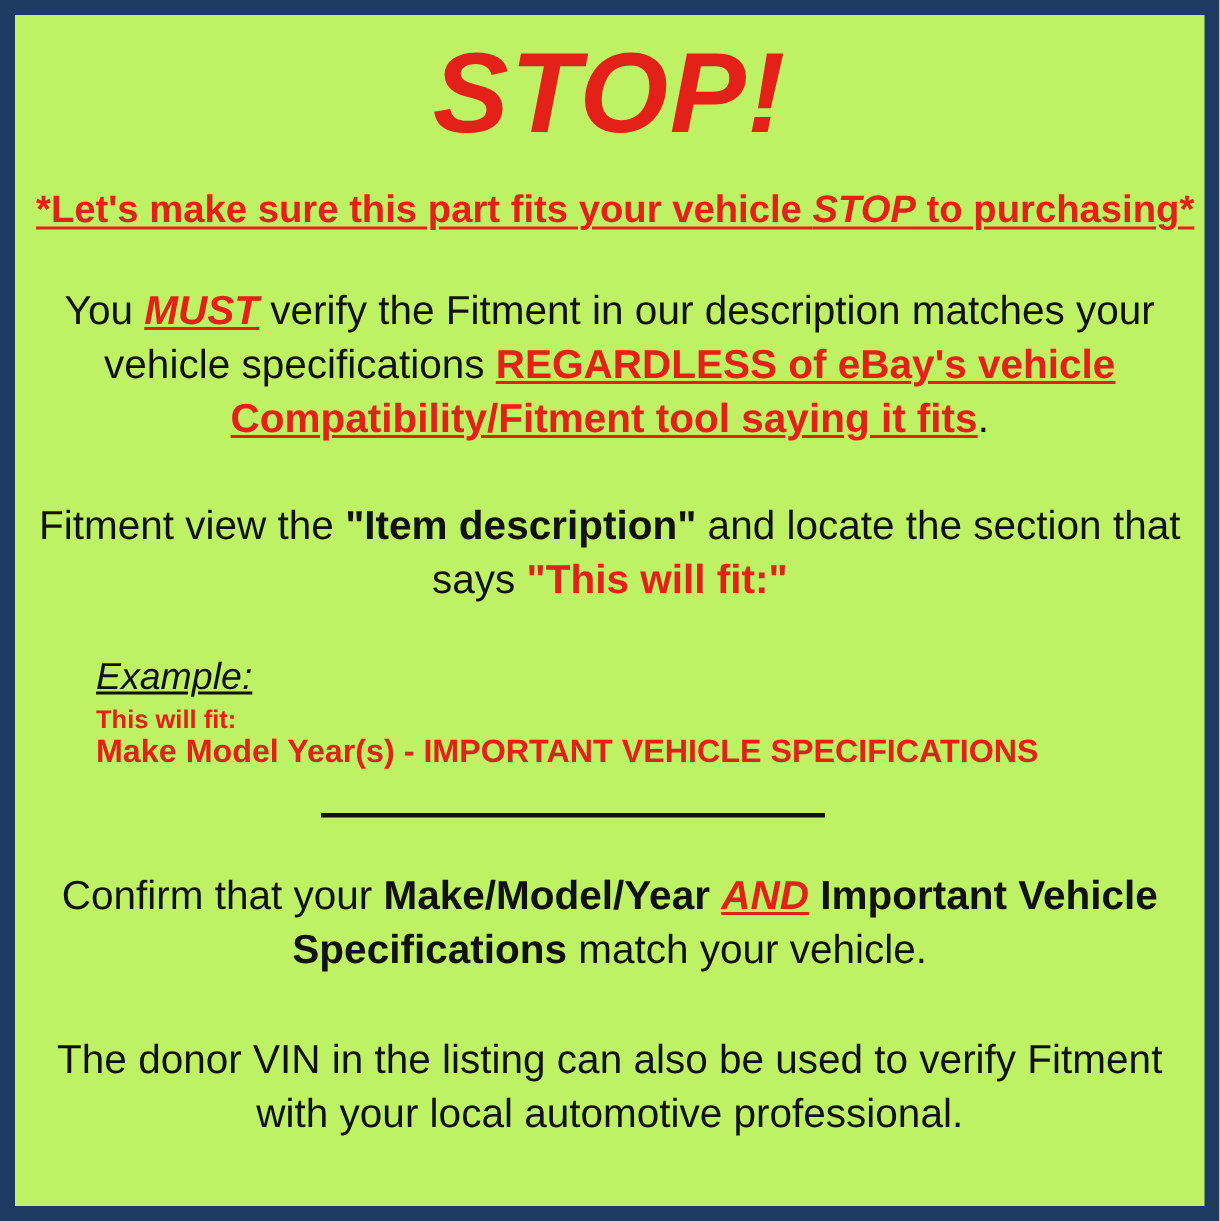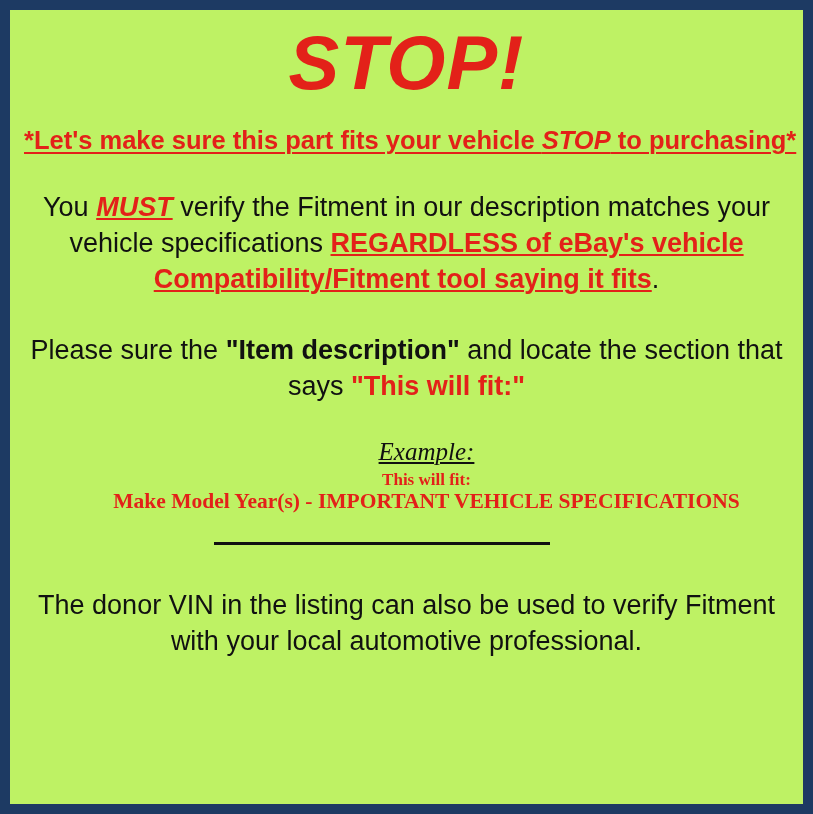--- a/index.html
+++ b/index.html
@@ -80,22 +80,21 @@
     text-decoration: underline;
     text-decoration-thickness: 2px;
     text-underline-offset: 2px;
   }
   .i { font-style: italic; }
 
   
   #example-block {
     margin-top: 34px;
     padding-left: 40px;
-    text-align: center;
-    font-family: Liberation Serif, serif;
+    text-align: left;
   }
   #example-label {
     display: inline-block;
     color: #111111;
     font-size: 25px;
     font-style: italic;
     line-height: 1.1;
     text-decoration: underline;
     text-decoration-thickness: 2px;
     text-underline-offset: 2px;
@@ -135,29 +134,30 @@
 
 <div id="notice-card">
   <div class="inner">
 
     <h1 id="stop-title">STOP!</h1>
 
     <div id="subtitle"><span>*Let's make sure this part fits your vehicle </span><span class="ital">STOP</span><span> to purchasing*</span></div>
 
     <p class="para p-must"><span>You </span><span class="b red u i">MUST</span><span> verify the Fitment in our description matches your vehicle specifications </span><span class="b red u">REGARDLESS of eBay's vehicle Compatibility/Fitment tool saying it fits</span><span>.</span></p>
 
-    <p class="para p-view"><span>Please sure the </span><span class="b">"Item description"</span><span> and locate the section that says </span><span class="b red">"This will fit:"</span></p>
+    <p class="para p-view"><span>Fitment view the </span><span class="b">"Item description"</span><span> and locate the section that says </span><span class="b red">"This will fit:"</span></p>
 
     <div id="example-block">
       <div><span id="example-label">Example:</span></div>
       <div id="example-fit">This will fit:</div>
       <div id="example-spec">Make Model Year(s) - IMPORTANT VEHICLE SPECIFICATIONS</div>
     </div>
 
     <div id="divider-wrap">
       <div id="divider"></div>
     </div>
 
+    <p class="para p-confirm"><span>Confirm that your </span><span class="b">Make/Model/Year</span><span>&nbsp;</span><span class="b red u i">AND</span><span>&nbsp;</span><span class="b">Important Vehicle Specifications</span><span> match your vehicle.</span></p>
 
     <p class="para p-vin">The donor VIN in the listing can also be used to verify Fitment with your local automotive professional.</p>
 
   </div>
 </div>
 
 </body></html>

